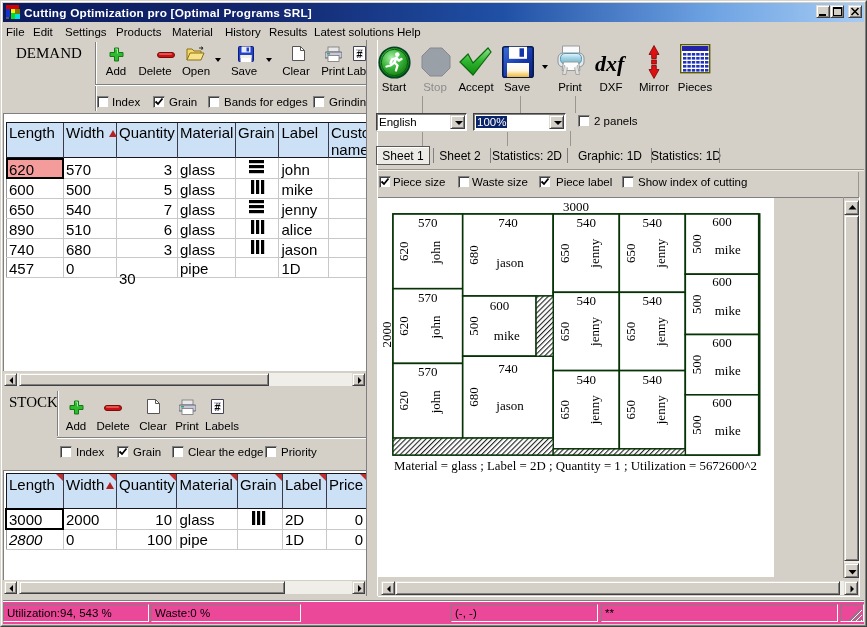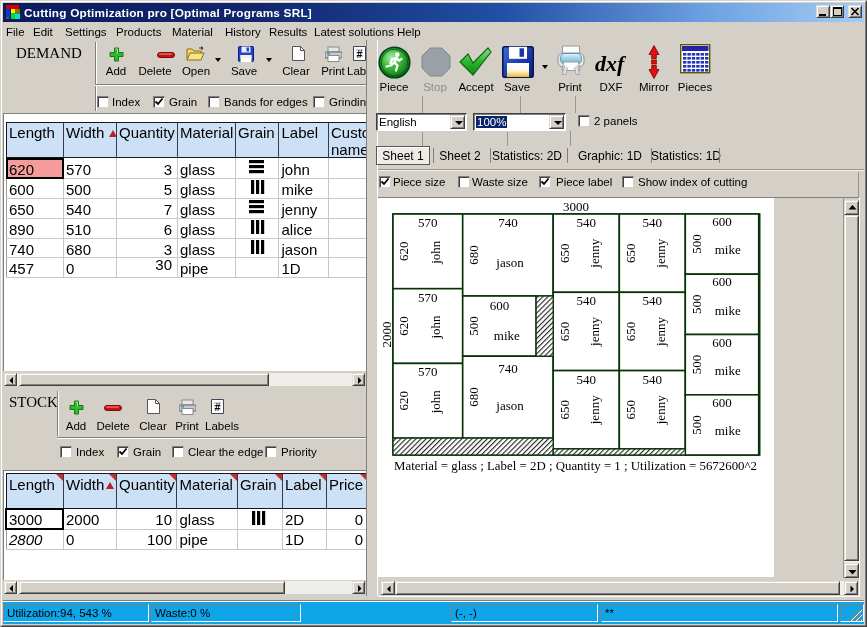--- a/index.html
+++ b/index.html
@@ -187,21 +187,21 @@
     <div class="tbl-txt" style="left:115px;top:106.5px;width:53px;text-align:right;">6</div>
     <div class="tbl-txt" style="left:176px;top:106.5px;">glass</div>
     <div class="tbl-txt" style="left:277.5px;top:106.5px;">alice</div>
  <div class="tbl-txt" style="left:5px;top:126.5px;">740</div>
     <div class="tbl-txt" style="left:62px;top:126.5px;">680</div>
     <div class="tbl-txt" style="left:115px;top:126.5px;width:53px;text-align:right;">3</div>
     <div class="tbl-txt" style="left:176px;top:126.5px;">glass</div>
     <div class="tbl-txt" style="left:277.5px;top:126.5px;">jason</div>
  <div class="tbl-txt" style="left:5px;top:146px;">457</div>
     <div class="tbl-txt" style="left:62px;top:146px;">0</div>
-    <div class="tbl-txt" style="left:115px;top:142px;width:53px;text-align:right;">30</div>
+    <div class="tbl-txt" style="left:115px;top:156px;width:53px;">30</div>
     <div class="tbl-txt" style="left:176px;top:146px;">pipe</div>
     <div class="tbl-txt" style="left:277.5px;top:146px;">1D</div>
 
  <svg class="abs" style="left:245px;top:46px" width="16" height="15">
       <rect y="0" width="15" height="3.2" fill="#000"></rect>
       <rect y="5" width="15" height="3.2" fill="#000"></rect>
       <rect y="10" width="15" height="3.2" fill="#000"></rect>
     </svg>
  <svg class="abs" style="left:247px;top:66px" width="15" height="15">
       <rect x="0" width="3.2" height="14" fill="#000"></rect>
@@ -483,21 +483,21 @@
 <rect x="3" y="25" width="3.4" height="2.6"></rect>
       <rect x="7.4" y="25" width="3.4" height="2.6"></rect>
       <rect x="11.8" y="25" width="3.4" height="2.6"></rect>
       <rect x="16.2" y="25" width="3.4" height="2.6"></rect>
       <rect x="20.6" y="25" width="3.4" height="2.6"></rect>
       <rect x="25" y="25" width="3.4" height="2.6"></rect>
 </g>
 </svg>
 
 <div class="abs" style="top:81px;left:0;width:867px;height:12px;font-size:11.5px;">
-<span class="abs" style="left:394px;transform:translateX(-50%)">Piece</span>
+<span class="abs" style="left:394px;transform:translateX(-50%)">Start</span>
 <span class="abs" style="left:435px;transform:translateX(-50%);color:#8c8c8c;">Stop</span>
 <span class="abs" style="left:476px;transform:translateX(-50%)">Accept</span>
 <span class="abs" style="left:517px;transform:translateX(-50%)">Save</span>
 <span class="abs" style="left:570px;transform:translateX(-50%)">Print</span>
 <span class="abs" style="left:611px;transform:translateX(-50%)">DXF</span>
 <span class="abs" style="left:654px;transform:translateX(-50%)">Mirror</span>
 <span class="abs" style="left:695px;transform:translateX(-50%)">Pieces</span>
 </div>
 
 <div class="abs" style="left:422px;top:96px;width:1px;height:17px;background:#9a968e;"></div>
@@ -674,21 +674,21 @@
   </div>
 <div class="abs thumb" style="left:844px;top:580.5px;width:14px;height:14.5px;">
     <svg width="14" height="14" style="position:absolute;left:0;top:0">
       <path d="M5.5 3.5 L9 7 L5.5 10.5 Z" fill="#000"></path>
     </svg>
   </div>
 <div class="abs thumb" style="left:395px;top:580.5px;width:445px;height:14.5px;"></div>
 
 <div class="abs" style="left:3px;top:600px;width:861px;height:1px;background:#808080;"></div>
 <div class="abs" style="left:3px;top:601px;width:861px;height:1px;background:#fff;"></div>
-<div class="abs" style="left:3px;top:602px;width:861px;height:22px;background:#0ea5e9;font-size:11.5px;">
+<div class="abs" style="left:3px;top:602px;width:861px;height:22px;background:#ec4899;font-size:11.5px;">
  <div class="abs sunk" style="left:0px;top:2px;width:146px;height:18px;">
       <span style="position:absolute;left:3px;top:2px;">Utilization:94, 543 %</span>
     </div>
  <div class="abs sunk" style="left:148px;top:2px;width:150px;height:18px;">
       <span style="position:absolute;left:3px;top:2px;">Waste:0 %</span>
     </div>
  <div class="abs sunk" style="left:448px;top:2px;width:147px;height:18px;">
       <span style="position:absolute;left:3px;top:2px;">(-, -)</span>
     </div>
  <div class="abs sunk" style="left:598px;top:2px;width:237px;height:18px;">

